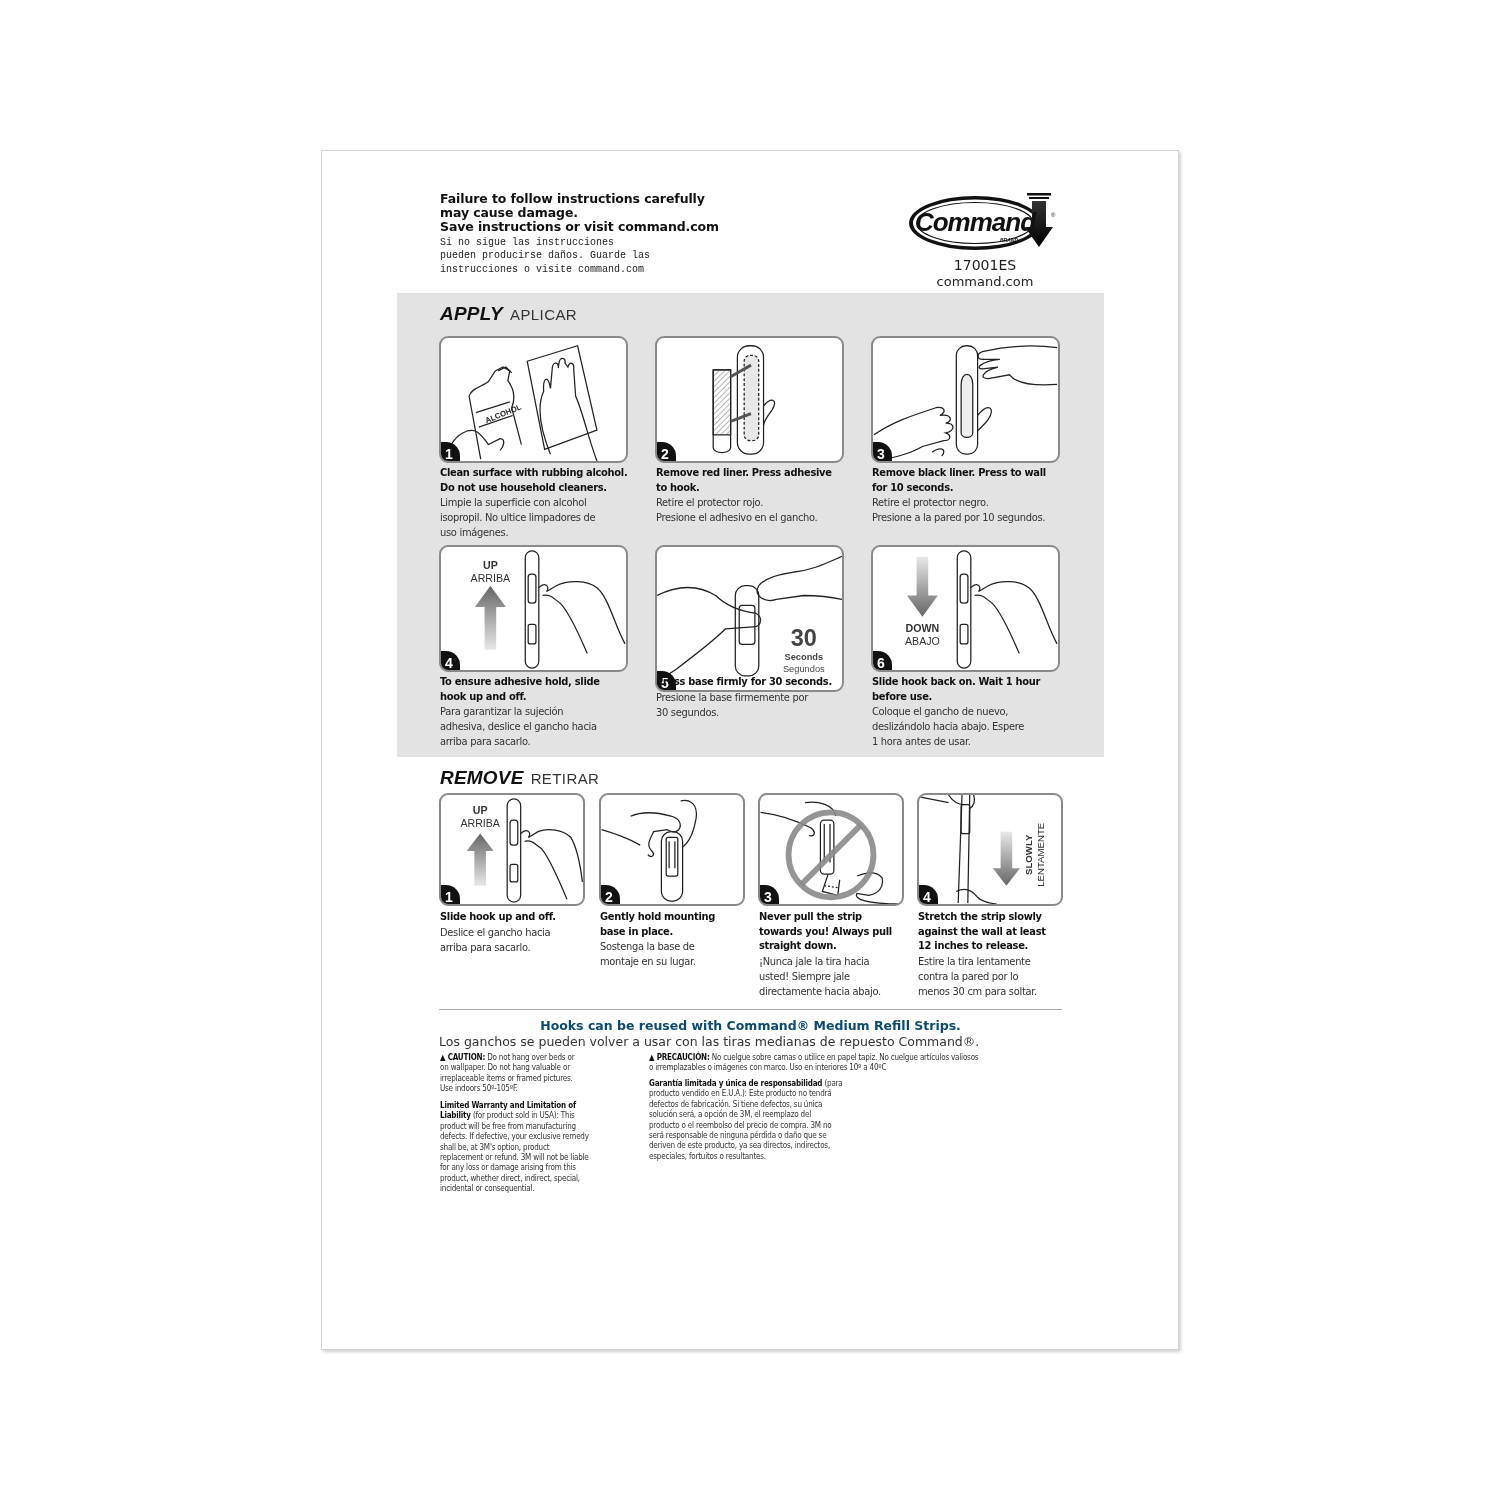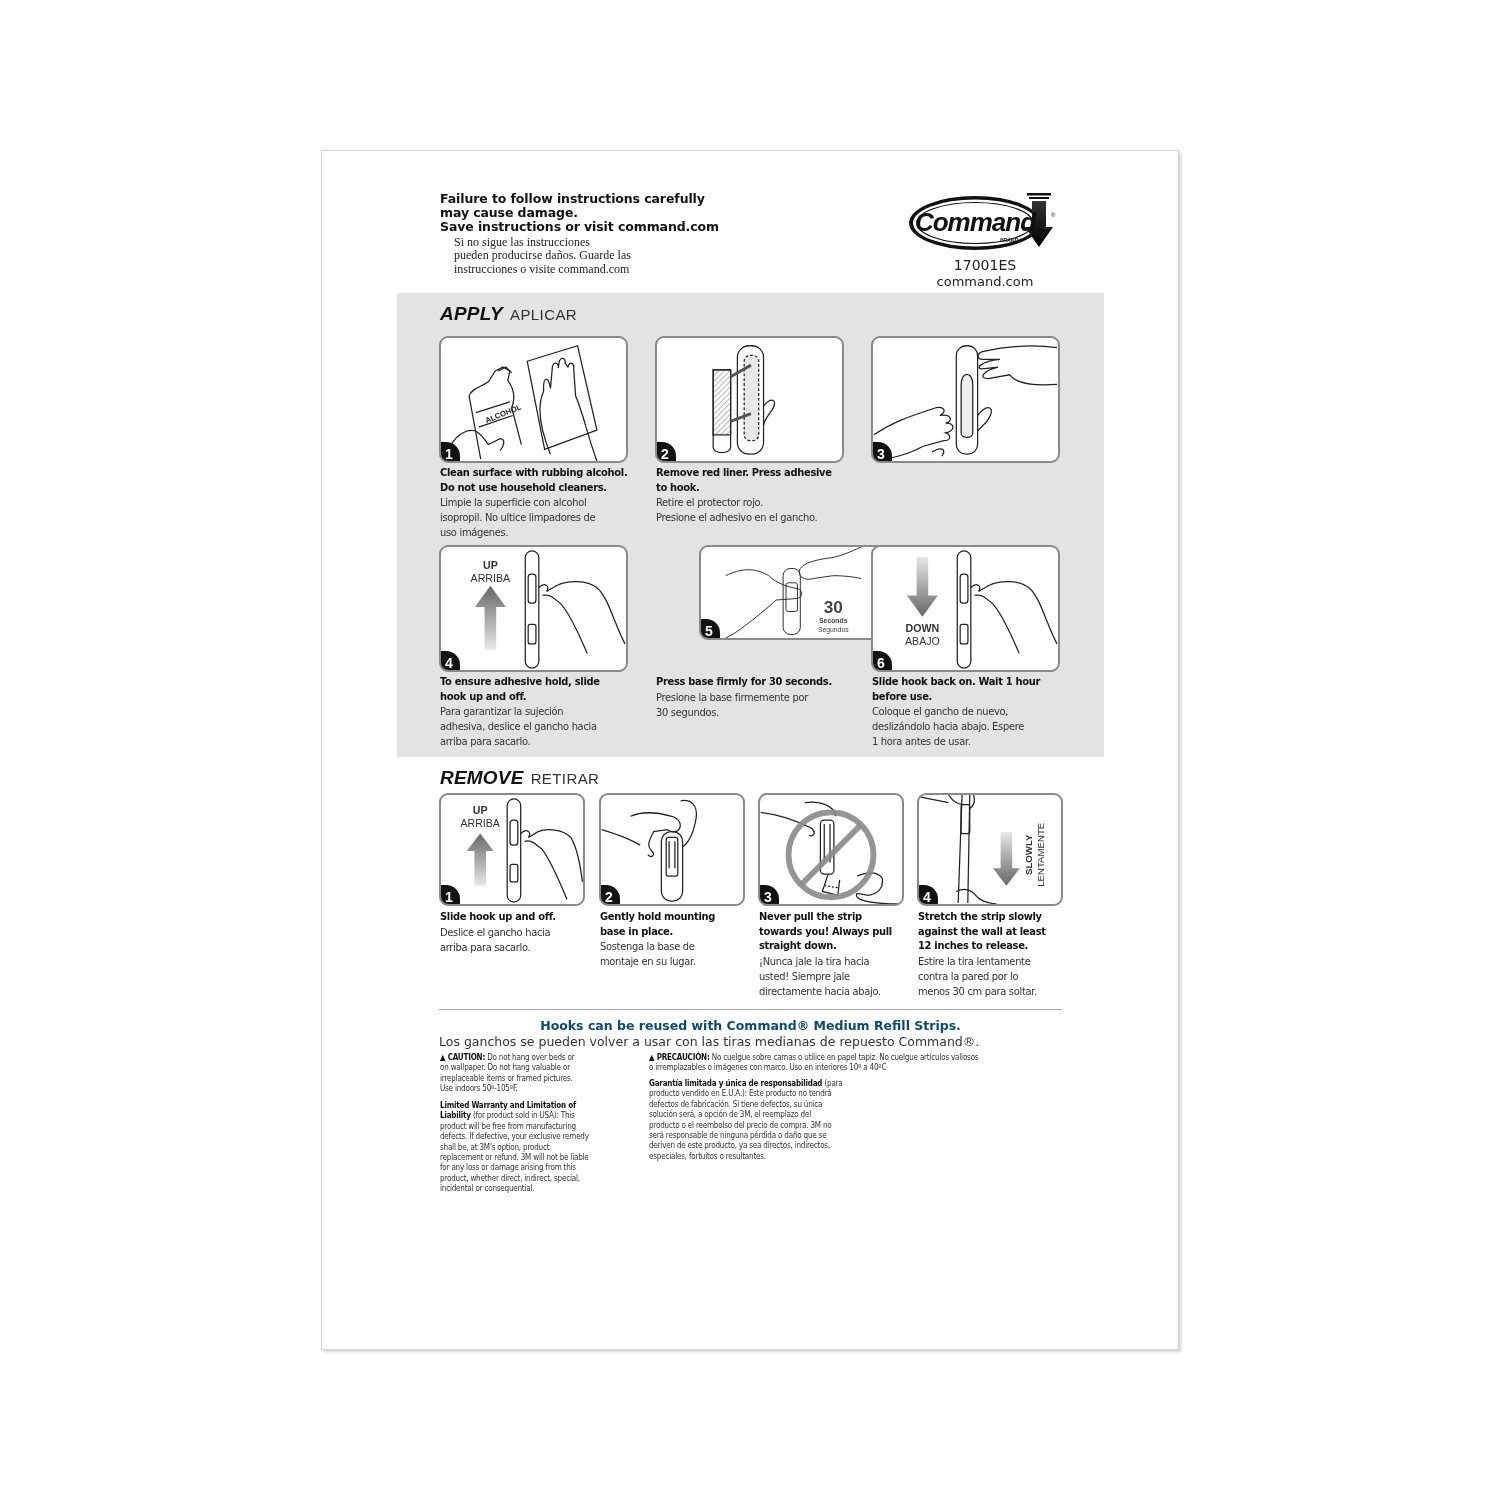--- a/index.html
+++ b/index.html
@@ -8,21 +8,21 @@
 
   .page {
     position: absolute; left: 321px; top: 150px; width: 858px; height: 1200px;
     background: #ffffff; border: 1px solid #d4d4d4;
     box-shadow: 2px 2px 3px rgba(0,0,0,0.18);
   }
 
   
   .hdr-en { position: absolute; left: 118px; top: 41px; font-family: "DejaVu Sans", sans-serif; font-weight: bold; font-size: 12.5px; line-height: 14px; letter-spacing: -0.1px; }
   .hdr-en div { white-space: nowrap; }
-  .hdr-es { position: absolute; left: 118px; top: 85px; font-family: Liberation Serif, serif; font-size: 12px; line-height: 13.3px; color: #222; margin-left: 14px; }
+  .hdr-es { position: absolute; left: 118px; top: 85px; font-family: Liberation Mono, monospace; font-size: 10px; line-height: 13.3px; color: #222; }
   .hdr-es div { white-space: nowrap; }
 
   .logo { position: absolute; left: 583px; top: 38px; width: 152px; height: 64px; }
   .sku { position: absolute; left: 588px; top: 107px; width: 150px; text-align: center; font-size: 14px; line-height: 15px; color: #222; }
   .site { position: absolute; left: 588px; top: 123px; width: 150px; text-align: center; font-size: 13px; line-height: 15px; color: #222; }
 
   
   .apply-band { position: absolute; left: 75px; top: 142px; width: 707px; height: 464px; background: #e3e3e3; }
 
   .section-title { position: absolute; white-space: nowrap; }
@@ -152,20 +152,26 @@
       <g fill="none" stroke="#222" stroke-width="1.3">
         <rect x="85" y="8" width="22" height="112" rx="10" fill="#fff"></rect>
         <path d="M90 48 C90 34 102 34 102 48 L102 98 C102 104 90 104 90 98 Z" fill="#eee"></path>
         <path d="M107 80 C118 66 126 72 118 84 C114 90 110 92 107 96"></path>
         <path d="M189 10 C160 6 130 10 112 14 C106 16 106 22 112 22 L130 22 C110 24 104 32 112 32 L128 30 C112 34 108 42 118 42 L140 38 C146 46 160 50 189 48"></path>
         <path d="M0 100 C20 86 40 80 64 72 C72 70 76 76 68 80 C80 78 82 86 74 88 C84 88 84 96 74 98 C80 100 80 106 72 106 L50 112 C40 118 20 124 0 127"></path>
         <path d="M60 118 C68 112 76 114 70 122"></path>
       </g>
     </svg>
     <div class="num">3</div>
+  </div>
+  <div class="cap" style="left:550px; top:315px;">
+    <div class="en">Remove black liner. Press to wall</div>
+    <div class="en">for 10 seconds.</div>
+    <div class="es">Retire el protector negro.</div>
+    <div class="es">Presione a la pared por 10 segundos.</div>
   </div>
 
   <div class="panel" style="left:117px; top:394px; width:189px; height:127px;">
     <svg viewBox="0 0 189 127">
       <defs>
         <linearGradient id="upg" x1="0" y1="0" x2="0" y2="1">
           <stop offset="0" stop-color="#666"></stop>
             <stop offset="1" stop-color="#e8e8e8"></stop>
         </linearGradient>
         <linearGradient id="dng" x1="0" y1="1" x2="0" y2="0">
@@ -187,21 +193,21 @@
     <div class="num">4</div>
   </div>
   <div class="cap" style="left:118px; top:524px;">
     <div class="en">To ensure adhesive hold, slide</div>
     <div class="en">hook up and off.</div>
     <div class="es">Para garantizar la sujeción</div>
     <div class="es">adhesiva, deslice el gancho hacia</div>
     <div class="es">arriba para sacarlo.</div>
   </div>
 
-  <div class="panel" style="left:333px; top:394px; width:189px; height:95px;margin-left:44px;">
+  <div class="panel" style="left:333px; top:394px; width:189px; height:147px;">
     <svg viewBox="0 0 189 127">
       <g fill="none" stroke="#222" stroke-width="1.3">
         <rect x="80" y="30" width="24" height="92" rx="10" fill="#fff"></rect>
         <rect x="84" y="50" width="16" height="40" rx="3"></rect>
         <path d="M189 0 C175 6 160 14 140 16 C126 18 110 22 104 30 C98 40 110 48 122 44 L150 40 C165 40 180 42 189 44"></path>
         <path d="M0 40 C20 30 40 28 60 40 C70 50 86 56 100 58 C108 60 108 72 98 72 L70 74 C60 84 40 100 20 115 C10 122 4 125 0 127"></path>
       </g>
       <text x="150" y="92" text-anchor="middle" font-family="Liberation Sans, sans-serif" font-weight="bold" font-size="24" fill="#444">30</text>
       <text x="150" y="106" text-anchor="middle" font-family="Liberation Sans, sans-serif" font-weight="bold" font-size="9.5" fill="#444">Seconds</text>
       <text x="150" y="118" text-anchor="middle" font-family="Liberation Sans, sans-serif" font-size="9.5" fill="#444">Segundos</text>

